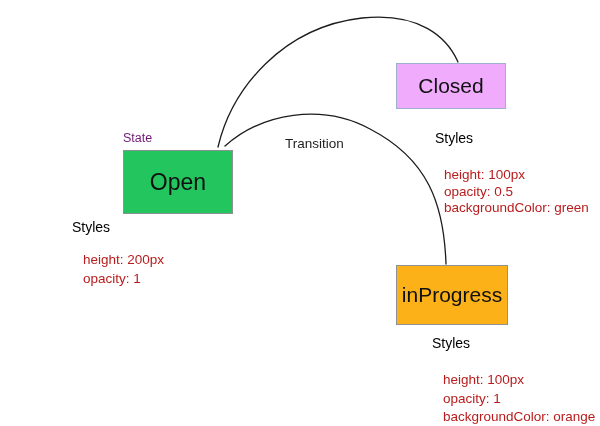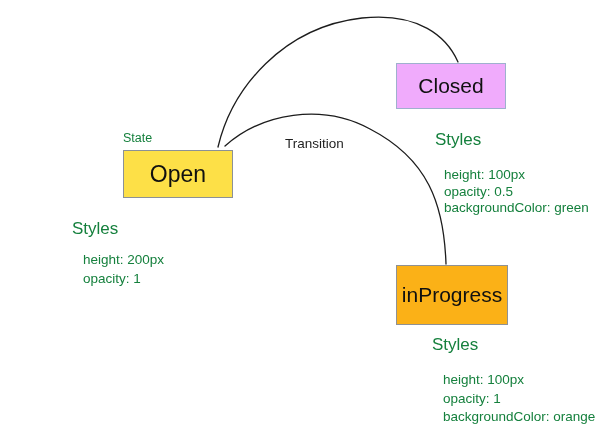--- a/index.html
+++ b/index.html
@@ -24,60 +24,60 @@
   }
   .edge {
     fill: none;
     stroke: #1c1c1c;
     stroke-width: 1.3;
     stroke-linecap: round;
   }
   .abs { position: absolute; }
   .small-label {
     font-size: 12.5px;
-    color: #15803d;
+    color: #701a75;
   }
   .state-box {
     position: absolute;
     display: flex;
     align-items: center;
     justify-content: center;
     border: 1.6px solid #8c8c8c;
     box-sizing: border-box;
     font-size: 21px;
     color: #101010;
   }
   .state-box.open { font-size: 23px; }
   .transition-block { line-height: 22px; font-size: 13.5px; }
   .transition-block .rule { white-space: pre; }
   .styles-block .heading {
-    font-size: 17px;
-    color: #15803d;
+    font-size: 14px;
+    color: #000000;
   }
   .styles-items {
     position: absolute;
     font-size: 13.5px;
-    color: #15803d;
+    color: #b91c1c;
   }
   .styles-items .item { line-height: 18.5px; white-space: pre; }
   .styles-items.tight .item { line-height: 16.5px; }
 </style>
 </head>
 <body>
 
 <div class="canvas">
 
   <svg class="edges-svg" viewBox="0 0 600 426" aria-hidden="true">
     <path class="edge" d="M 218 147 C 232 88, 283 27, 362 18 C 419 12, 447 37, 458 62" style="stroke: rgb(28, 28, 28);"></path>
     <path class="edge" d="M 225 146 C 262 113, 322 103, 370 129 C 428 159, 444 204, 446 264" style="stroke: rgb(28, 28, 28);"></path>
   </svg>
 
   <div class="abs small-label" style="left:123px; top:131px;">State</div>
 
-  <div class="state-box open" style="left: 123px; top: 150px; width: 110px; height: 48px; background-color: #fde047; border-color: rgb(140, 145, 150);">
+  <div class="state-box open" style="left: 123px; top: 150px; width: 110px; height: 64px; background-color: #22c55e; border-color: rgb(140, 145, 150);">
     <span>Open</span>
   </div>
 
   <div class="state-box" style="left: 396px; top: 63px; width: 110px; height: 46px; background-color: #f0abfc; border-color: rgb(159, 176, 206);">
     <span>Closed</span>
   </div>
 
   <div class="state-box" style="left: 396px; top: 265px; width: 112px; height: 60px; background-color: rgb(251, 177, 23); border-color: rgb(143, 145, 147);">
     <span>inProgress</span>
   </div>

